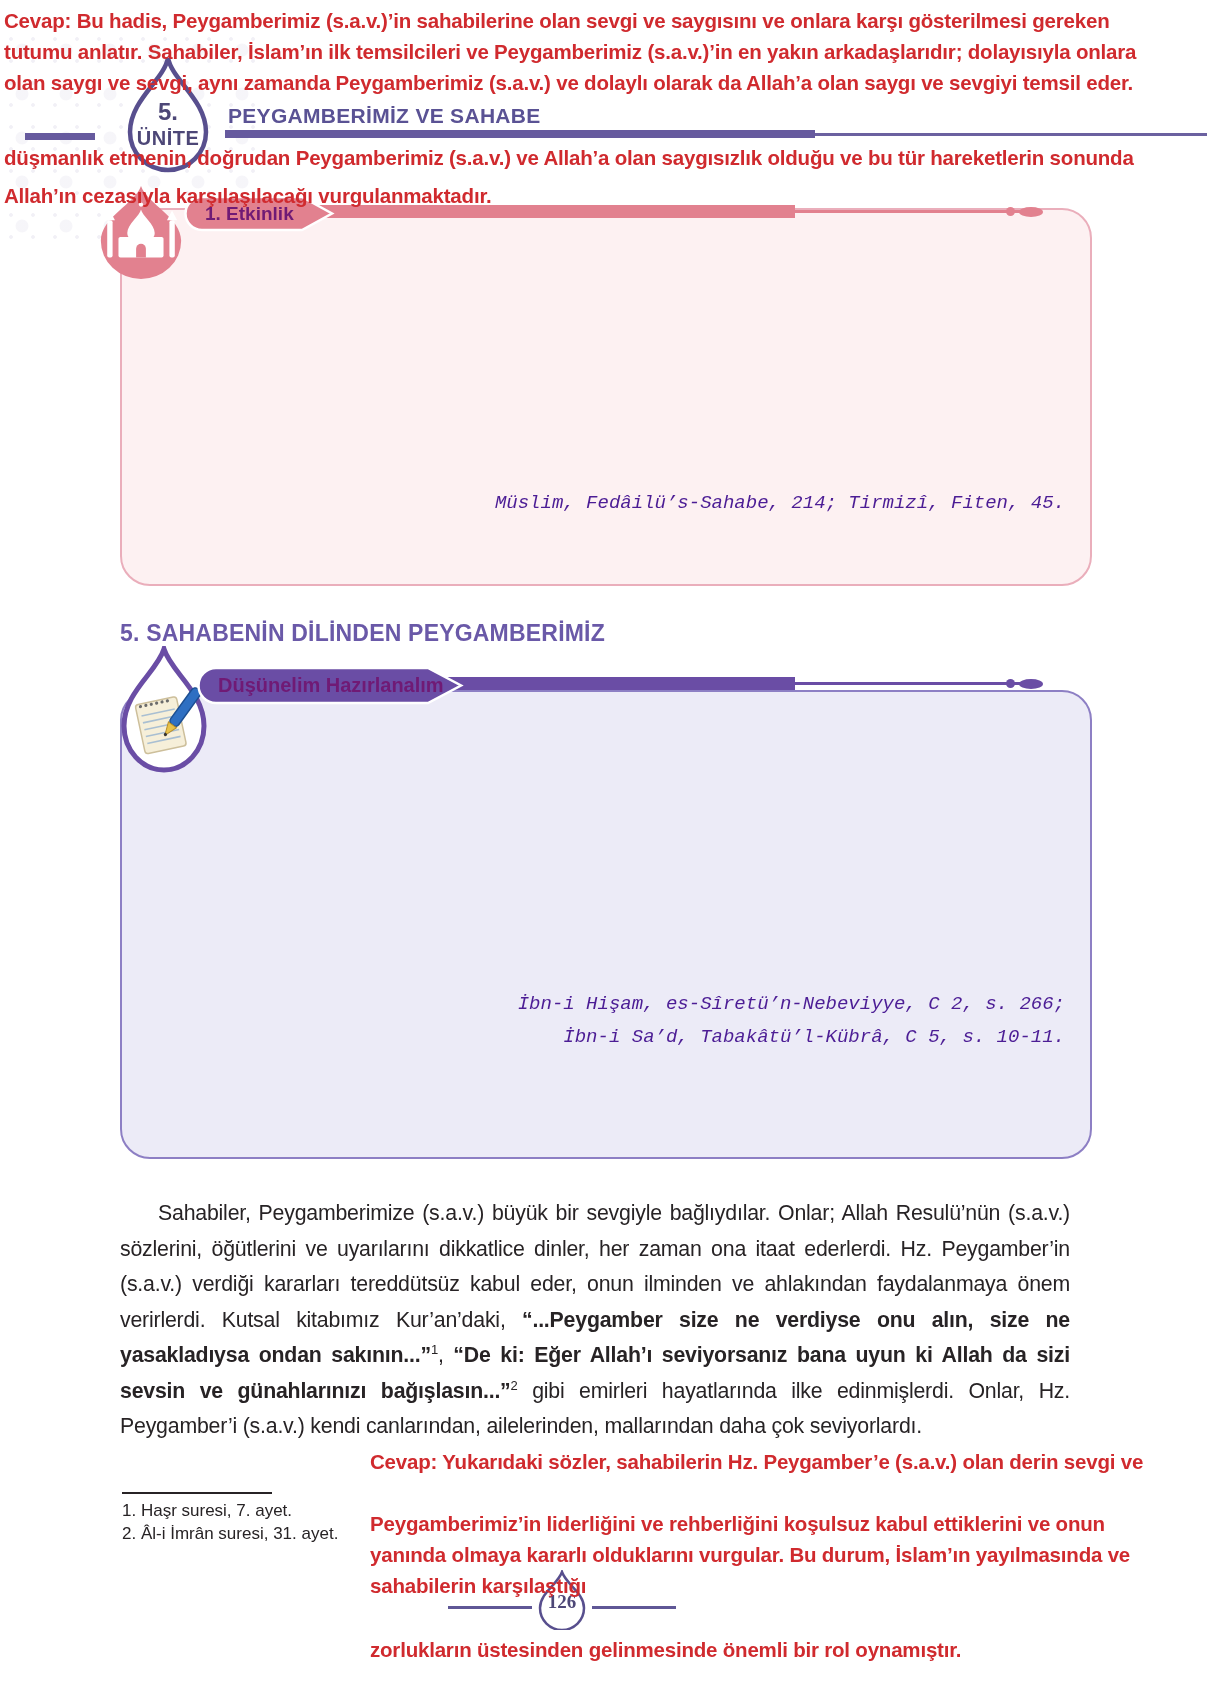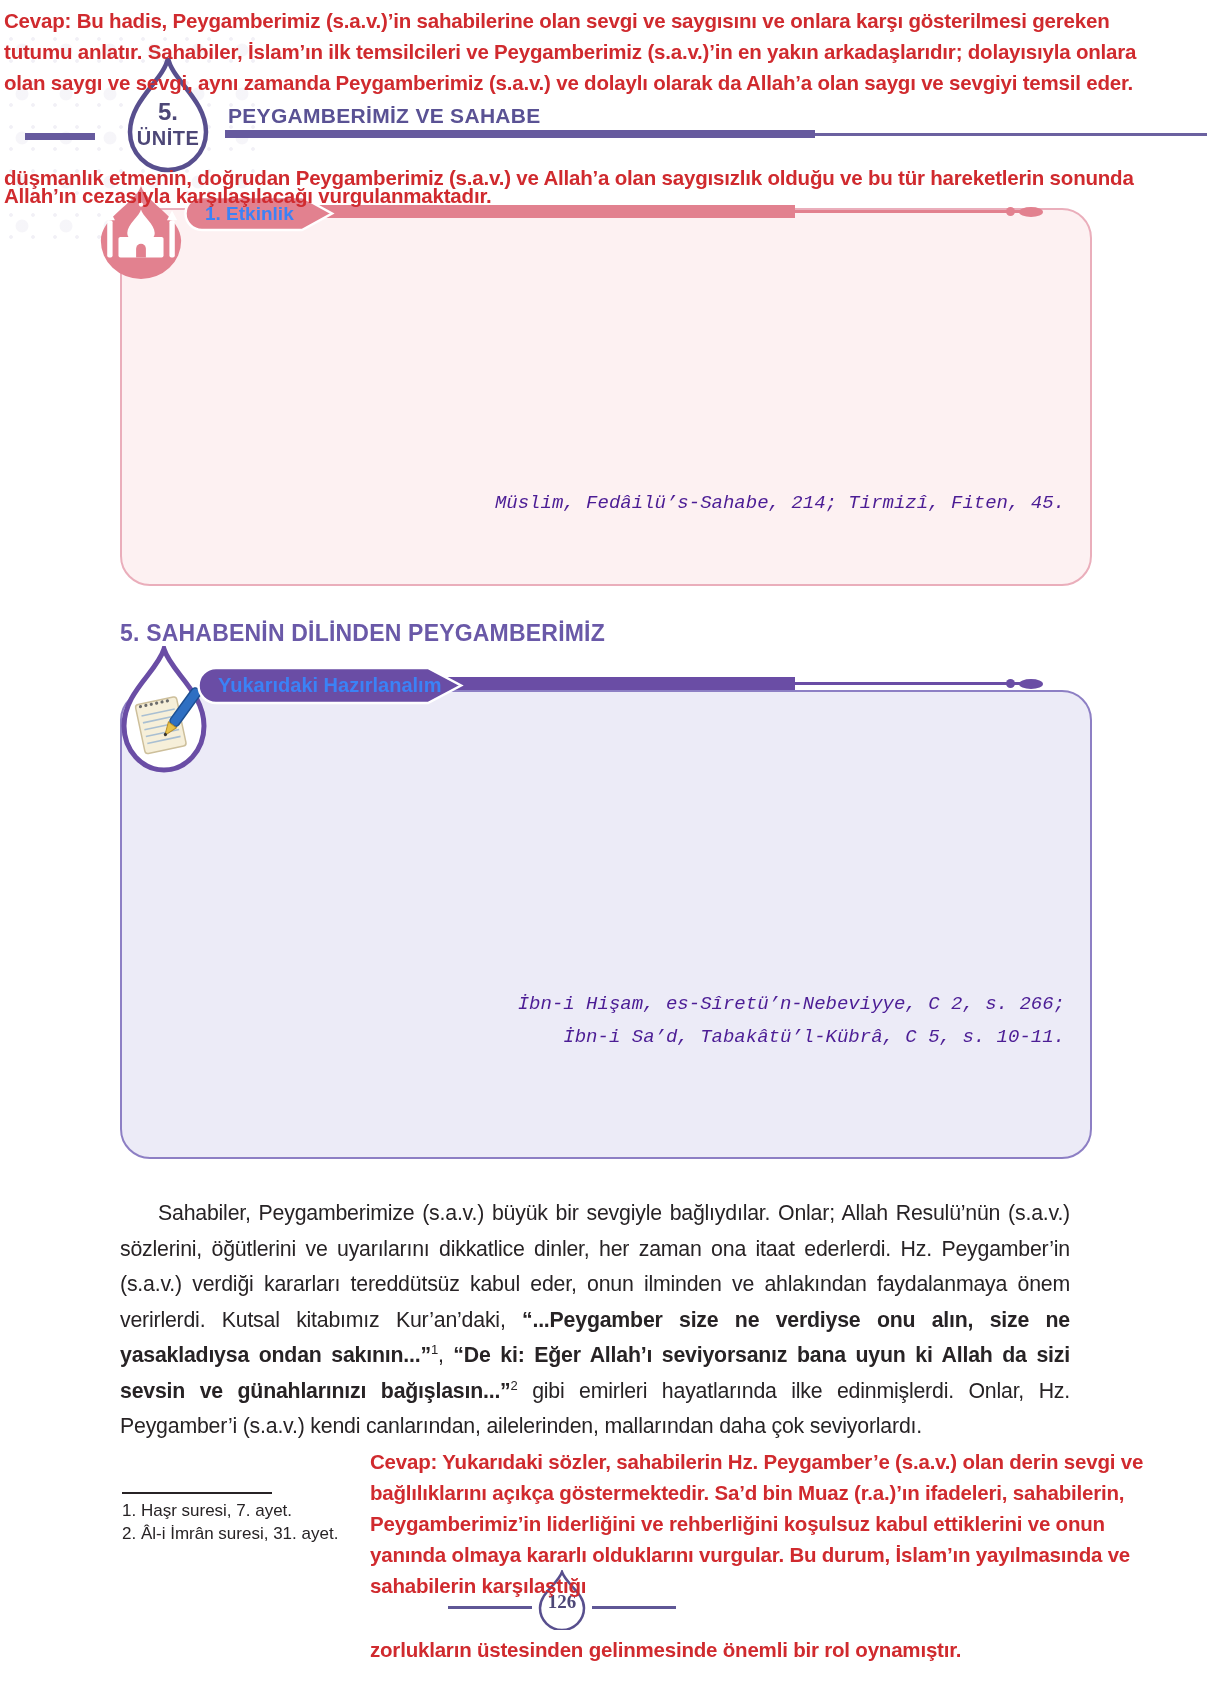--- a/index.html
+++ b/index.html
@@ -39,21 +39,21 @@
   .round-box{border-radius:30px;z-index:1;}
   .box-pink{background:#fdf1f2;border:2px solid #eaaebb;}
   .box-lav{background:#ecebf7;border:2px solid #8d7fc4;}
 
   .bar-pink{background:#e2818f;z-index:2;}
   .bar-purple{background:#6a4da5;z-index:2;}
   .bead{border-radius:50%;z-index:2;}
 
   .banner-label{z-index:5;}
   .banner-label svg{position:absolute;left:0;top:0;width:100%;height:100%;}
-  .label-text{position:relative;display:block;color:#3b82f6;font-weight:bold;padding-left:22px;white-space:nowrap;z-index:1;}
+  .label-text{position:relative;display:block;color:#701a75;font-weight:bold;padding-left:22px;white-space:nowrap;z-index:1;}
 
   .drop-icon{z-index:4;}
 
   .body-txt{color:#272325;font-size:21.5px;line-height:36px;text-align:justify;}
   .body-txt-sm{color:#272325;font-size:21px;line-height:33.5px;text-align:justify;}
   .cite{color:#4c1d95;font-style:italic;font-size:19px;white-space:nowrap;z-index:2;font-family:Liberation Mono, monospace;}
   .q-txt{color:#272325;font-size:21px;line-height:35px;text-align:justify;}
   .main-par{color:#272325;font-size:21.3px;line-height:35.5px;text-align:justify;text-indent:38px;letter-spacing:-0.2px;z-index:1;}
   .bold{font-weight:bold;}
   sup{font-size:13px;vertical-align:super;line-height:0;}
@@ -153,21 +153,21 @@
       <rect x="57" y="36" width="10" height="44" rx="4" fill="#2e6fc2" stroke="#1c4f92" stroke-width="1.5"></rect>
       <path d="M57 80 h10 l-5 13 Z" fill="#e8c24a" stroke="#b78f2e" stroke-width="1"></path>
       <circle cx="62" cy="92" r="1.6" fill="#333333"></circle>
     </g>
   </svg>
 
   <div class="abs banner-label" style="left:196px;top:666px;width:268px;height:39px;">
     <svg viewBox="0 0 268 39" preserveAspectRatio="none">
       <path d="M20 2 H232 L265 19.5 L232 37 H20 A17.5 17.5 0 0 1 20 2 Z" fill="#6a4da5" stroke="#ffffff" stroke-width="2.5"></path>
     </svg>
-    <span class="label-text" style="font-size:20px;line-height:39px;">Yukarıdaki Hazırlanalım</span>
+    <span class="label-text" style="font-size:20px;line-height:39px;">Düşünelim Hazırlanalım</span>
   </div>
 
   <div class="abs body-txt-sm" style="left:142px;top:778px;width:928px;text-indent:40px;">Bedir Savaşı öncesi Peygamberimiz (s.a.v.) sahabilerle istişare ederken Sa’d bin Muaz (r.a.), Allah Resulü’ne (s.a.v.) şöyle der: “Ya Resulallah! Biz sana iman ettik ve seni tasdik ettik. Getirdiklerinin hak olduğuna şehadet ettik. Dinlemek ve itaat etmek için de sana kesin söz verdik. Ya Resulallah! Nasıl isterseniz öyle yapınız. Seni hak ile gönderen Allah’a yemin ederim ki bize denizi gösterip de dalsan hiçbirimiz geri kalmaksızın seninle birlikte dalarız...”</div>
 
   <div class="abs cite" style="right:146px;top:993px;">İbn-i Hişam, es-Sîretü’n-Nebeviyye, C 2, s. 266;</div>
   <div class="abs cite" style="right:146px;top:1026px;">İbn-i Sa’d, Tabakâtü’l-Kübrâ, C 5, s. 10-11.</div>
 
   <div class="abs q-txt" style="left:142px;top:1075px;width:928px;text-indent:40px;">Yukarıdaki söz, sahabilerin Hz. Peygamber’e (s.a.v.) olan sevgi ve bağlılıkları konusunda sizlere neler düşündürmektedir?</div>
 
   <div class="abs main-par" style="left:120px;top:1196px;width:950px;">
@@ -181,23 +181,22 @@
   <div class="abs footer-line" style="left:448px;top:1606px;width:84px;height:2.5px;"></div>
   <div class="abs footer-line" style="left:592px;top:1606px;width:84px;height:2.5px;"></div>
   <svg class="abs" style="left:533px;top:1570px;width:58px;height:60px;z-index:2;" viewBox="0 0 58 60">
     <path d="M29 2 C25 14 7 23 7 38 a22 22 0 0 0 44 0 C51 23 33 14 29 2 Z" fill="#ffffff" stroke="#584f8e" stroke-width="2.5"></path>
   </svg>
   <div class="abs page-num" style="left:533px;top:1591px;width:58px;font-family:Liberation Serif, serif;">126</div>
 
   <div class="abs ann" style="left:4px;top:9px;">Cevap: Bu hadis, Peygamberimiz (s.a.v.)’in sahabilerine olan sevgi ve saygısını ve onlara karşı gösterilmesi gereken</div>
   <div class="abs ann" style="left:4px;top:40px;">tutumu anlatır. Sahabiler, İslam’ın ilk temsilcileri ve Peygamberimiz (s.a.v.)’in en yakın arkadaşlarıdır; dolayısıyla onlara</div>
   <div class="abs ann" style="left:4px;top:71px;">olan saygı ve sevgi, aynı zamanda Peygamberimiz (s.a.v.) ve dolaylı olarak da Allah’a olan saygı ve sevgiyi temsil eder.</div>
-  <div class="abs ann" style="left:4px;top:166px;">düşmanlık etmenin, doğrudan Peygamberimiz (s.a.v.) ve Allah’a olan saygısızlık olduğu ve bu tür hareketlerin sonunda</div>
+  <div class="abs ann" style="left:4px;top:146px;">düşmanlık etmenin, doğrudan Peygamberimiz (s.a.v.) ve Allah’a olan saygısızlık olduğu ve bu tür hareketlerin sonunda</div>
   <div class="abs ann" style="left:4px;top:184px;">Allah’ın cezasıyla karşılaşılacağı vurgulanmaktadır.</div>
 
   <div class="abs ann-block-line" style="left:370px;top:1450px;">Cevap: Yukarıdaki sözler, sahabilerin Hz. Peygamber’e (s.a.v.) olan derin sevgi ve</div>
-  <div class="abs ann-block-line" style="left:370px;top:1481px;">bağlılıklarını açıkça göstermektedir. Sa’d bin Muaz (r.a.)’ın ifadeleri, sahabilerin,</div>
   <div class="abs ann-block-line" style="left:370px;top:1512px;">Peygamberimiz’in liderliğini ve rehberliğini koşulsuz kabul ettiklerini ve onun</div>
   <div class="abs ann-block-line" style="left:370px;top:1543px;">yanında olmaya kararlı olduklarını vurgular. Bu durum, İslam’ın yayılmasında ve</div>
   <div class="abs ann-block-line" style="left:370px;top:1574px;">sahabilerin karşılaştığı</div>
   <div class="abs ann-block-line" style="left:370px;top:1638px;">zorlukların üstesinden gelinmesinde önemli bir rol oynamıştır.</div>
 
 </div>
 
 </body></html>

